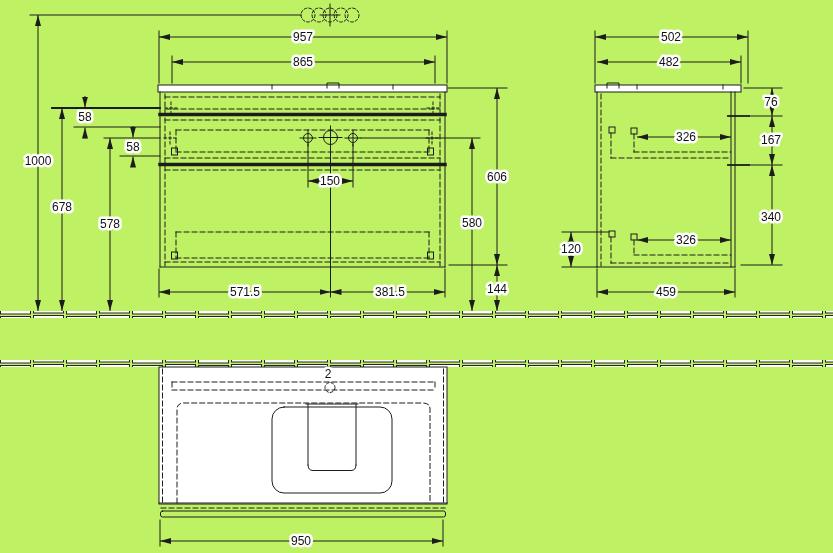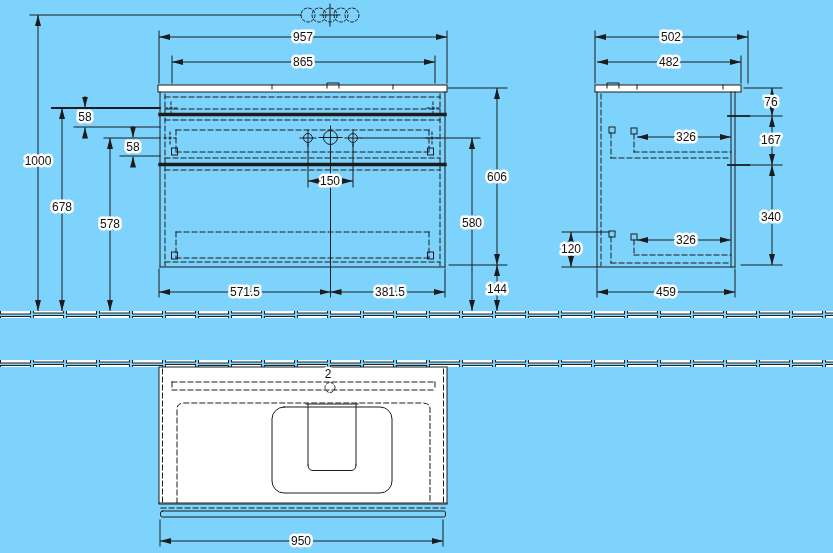--- a/index.html
+++ b/index.html
@@ -1,16 +1,16 @@
 <!DOCTYPE html>
 <html><head>
 <meta charset="utf-8">
 <style>
   html,body{margin:0;padding:0;background:#ffffff;}
-  .page{width:833px;height:553px;background:#7dd3fc;position:relative;overflow:hidden;}
+  .page{width:833px;height:553px;background:#bef264;position:relative;overflow:hidden;}
   svg{display:block;}
   .ln{stroke:#1c1c1c;stroke-width:1;fill:none;stroke-linecap:square;}
   .th{stroke-width:1.8;}
   .bd{stroke-width:3.5;}
   .ds{stroke-dasharray:5 3;}
   .ds2{stroke-dasharray:2.6 2.2;}
   .wf{fill:#fff;}
   .dim{stroke:#1c1c1c;stroke-width:1;fill:none;marker-start:url(#as);marker-end:url(#ae);}
   .dimE{stroke:#1c1c1c;stroke-width:1;fill:none;marker-end:url(#ae);}
   text{font-family:"Liberation Sans","DejaVu Sans",sans-serif;font-size:12px;fill:#111;

